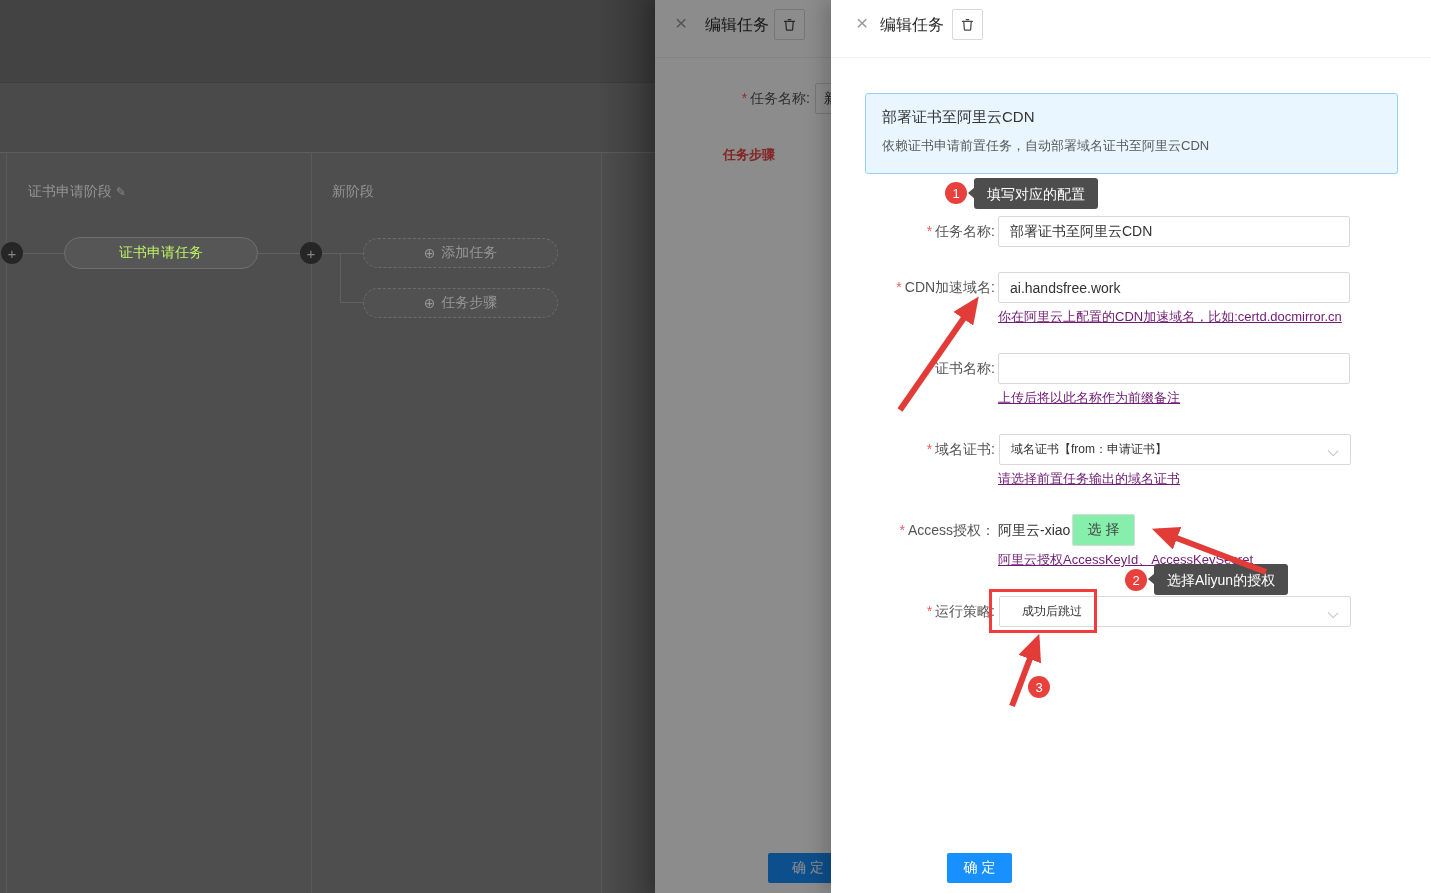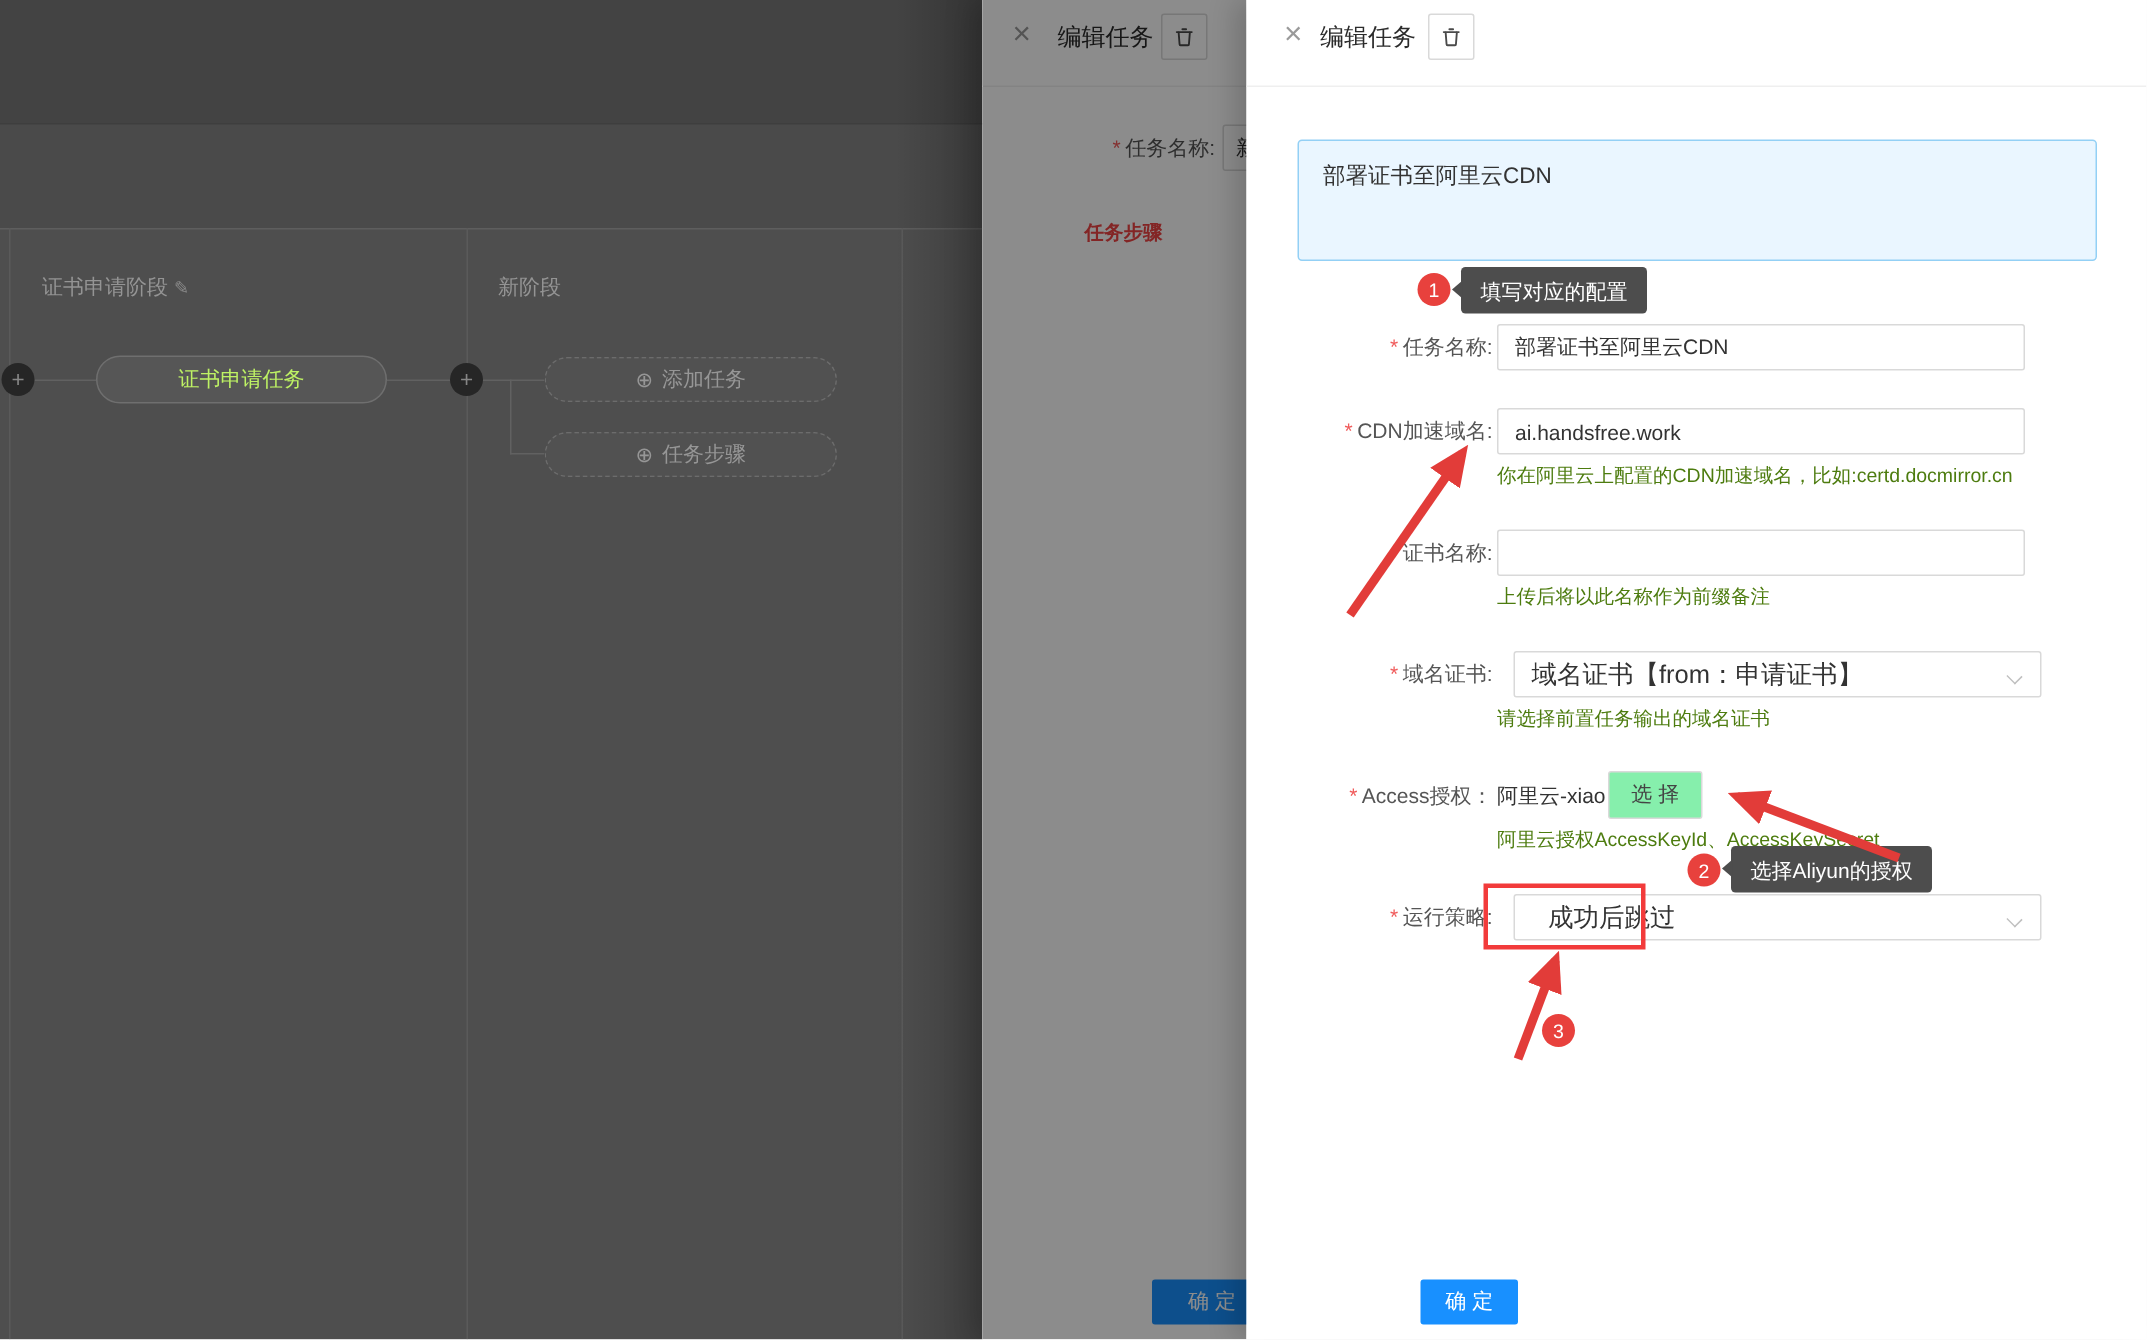--- a/index.html
+++ b/index.html
@@ -45,23 +45,23 @@
 
   
   .info-box { position:absolute; left:34px; top:93px; width:533px; height:81px; background:#eaf6ff; border:1px solid #93d0f5;
               border-radius:3px; padding:14px 16px; }
   .info-title { font-size:15px; color:#333; margin-bottom:10px; }
   .info-desc { font-size:13px; color:#595959; }
   .f-label { position:absolute; left:0; width:164px; text-align:right; font-size:14px; color:#555; line-height:31px; white-space:nowrap; }
   .req { color:#f05b5b; margin-right:3px; }
   .f-input { position:absolute; left:167px; width:352px; height:31px; border:1px solid #d9d9d9; border-radius:2px;
              padding:0 11px; font-size:14px; color:#333; font-family:inherit; background:#fff; }
-  .f-help { position:absolute; left:167px; font-size:13px; color:#4d7c0f; }
-  .f-select { position:absolute; left:178px; width:352px; height:31px; border:1px solid #d9d9d9; border-radius:2px; background:#fff;
-              display:flex; align-items:center; padding:0 30px 0 11px; font-size:17px; color:#333; cursor:pointer; }
+  .f-help { position:absolute; left:167px; font-size:13px; color:#701a75;text-decoration:underline; }
+  .f-select { position:absolute; left:168px; width:352px; height:31px; border:1px solid #d9d9d9; border-radius:2px; background:#fff;
+              display:flex; align-items:center; padding:0 30px 0 11px; font-size:12px; color:#333; cursor:pointer; }
   .chevron { position:absolute; right:13px; top:12px; width:8px; height:8px; border-right:1px solid #bfbfbf;
              border-bottom:1px solid #bfbfbf; transform:rotate(45deg) scaleY(0.9); }
   .access-value { position:absolute; left:167px; top:515px; line-height:31px; font-size:14px; color:#333; white-space:nowrap; }
   .select-btn { position:absolute; left:241px; top:514px; width:63px; height:32px; background:#86efac; border:1px solid #d9d9d9;
                 border-radius:2px; font-size:14px; color:#444; font-family:inherit; cursor:pointer; }
   .hl-rect { position:absolute; left:158px; top:589px; width:108px; height:44px; border:3px solid #f23b3b; z-index:8; pointer-events:none; }
 
   
   .ann-circle { position:absolute; width:22px; height:22px; border-radius:50%; background:#e8413d; color:#fff; font-size:13px;
                 display:flex; align-items:center; justify-content:center; z-index:10; }
@@ -142,20 +142,21 @@
     <span class="drawer-title" style="left:49px;">编辑任务</span>
     <button class="trash-btn" style="left:121px;">
       <svg width="15" height="15" viewBox="0 0 24 24" fill="none" stroke="currentColor" stroke-width="2" stroke-linecap="round">
           <path d="M4 7h16M10 4h4M6 7l1 13a1 1 0 001 1h8a1 1 0 001-1l1-13"></path>
         </svg>
     </button>
     <div class="drawer-divider"></div>
 
     <div class="info-box">
       <div class="info-title">部署证书至阿里云CDN</div>
+      <div class="info-desc">依赖证书申请前置任务，自动部署域名证书至阿里云CDN</div>
     </div>
 
     <div class="ann-circle" style="left:114px; top:182px;">1</div>
     <div class="ann-tip" style="left:143px; top:178px; height:31px;">
       <span class="tip-line">填写对应的配置</span>
     </div>
 
     <div class="f-label" style="top:216px;">
       <span class="req">*</span><span>任务名称:</span>
     </div>

